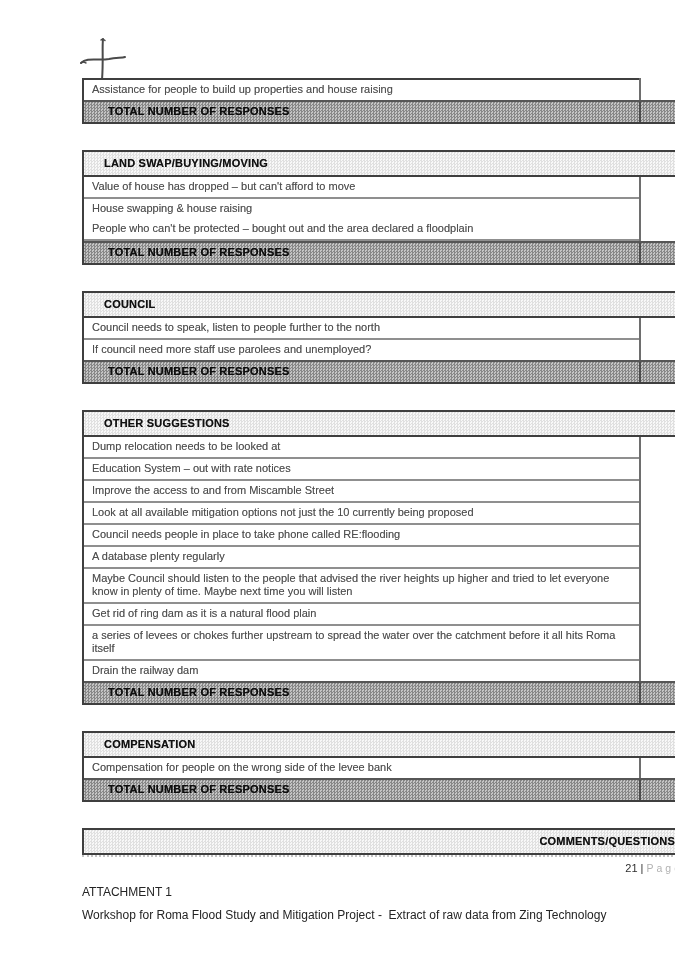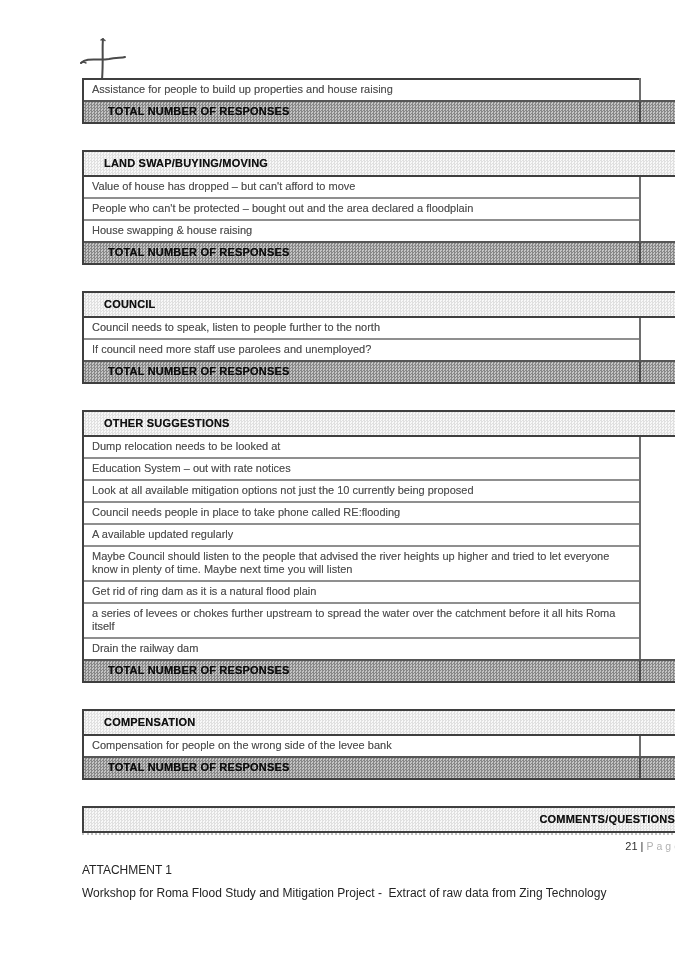--- a/index.html
+++ b/index.html
@@ -93,22 +93,22 @@
           </div>
           <div class="total">
             <div class="tlabel">TOTAL NUMBER OF RESPONSES</div>
             <div class="tnum">2</div>
           </div>
         </div>
         <div class="tbl">
           <div class="hdr with-body">LAND SWAP/BUYING/MOVING</div>
           <div class="grid">
             <div class="txt first">Value of house has dropped – but can't afford to move</div>
+            <div class="txt last">House swapping &amp; house raising</div>
             <div class="txt">People who can't be protected – bought out and the area declared a floodplain</div>
-            <div class="txt last">House swapping &amp; house raising</div>
             <div class="numcell" style="grid-row: 1 / span 3;"></div>
           </div>
           <div class="total">
             <div class="tlabel">TOTAL NUMBER OF RESPONSES</div>
             <div class="tnum">3</div>
           </div>
         </div>
         <div class="tbl">
           <div class="hdr with-body">COUNCIL</div>
           <div class="grid">
@@ -119,23 +119,24 @@
           <div class="total">
             <div class="tlabel">TOTAL NUMBER OF RESPONSES</div>
             <div class="tnum">3</div>
           </div>
         </div>
         <div class="tbl">
           <div class="hdr with-body">OTHER SUGGESTIONS</div>
           <div class="grid">
             <div class="txt first">Dump relocation needs to be looked at</div>
             <div class="txt">Education System – out with rate notices</div>
+            <div class="txt">Improve the access to and from Miscamble Street</div>
             <div class="txt">Look at all available mitigation options not just the 10 currently being proposed</div>
             <div class="txt">Council needs people in place to take phone called RE:flooding</div>
-            <div class="txt">A available updated regularly</div>
+            <div class="txt">A database plenty regularly</div>
             <div class="txt">Maybe Council should listen to the people that advised the river heights up higher and tried to let everyone know in plenty of time. Maybe next time you will listen</div>
             <div class="txt">Get rid of ring dam as it is a natural flood plain</div>
             <div class="txt">a series of levees or chokes further upstream to spread the water over the catchment before it all hits Roma itself</div>
             <div class="txt last">Drain the railway dam</div>
             <div class="numcell" style="grid-row: 1 / span 11;"></div>
           </div>
           <div class="total">
             <div class="tlabel">TOTAL NUMBER OF RESPONSES</div>
             <div class="tnum">11</div>
           </div>

